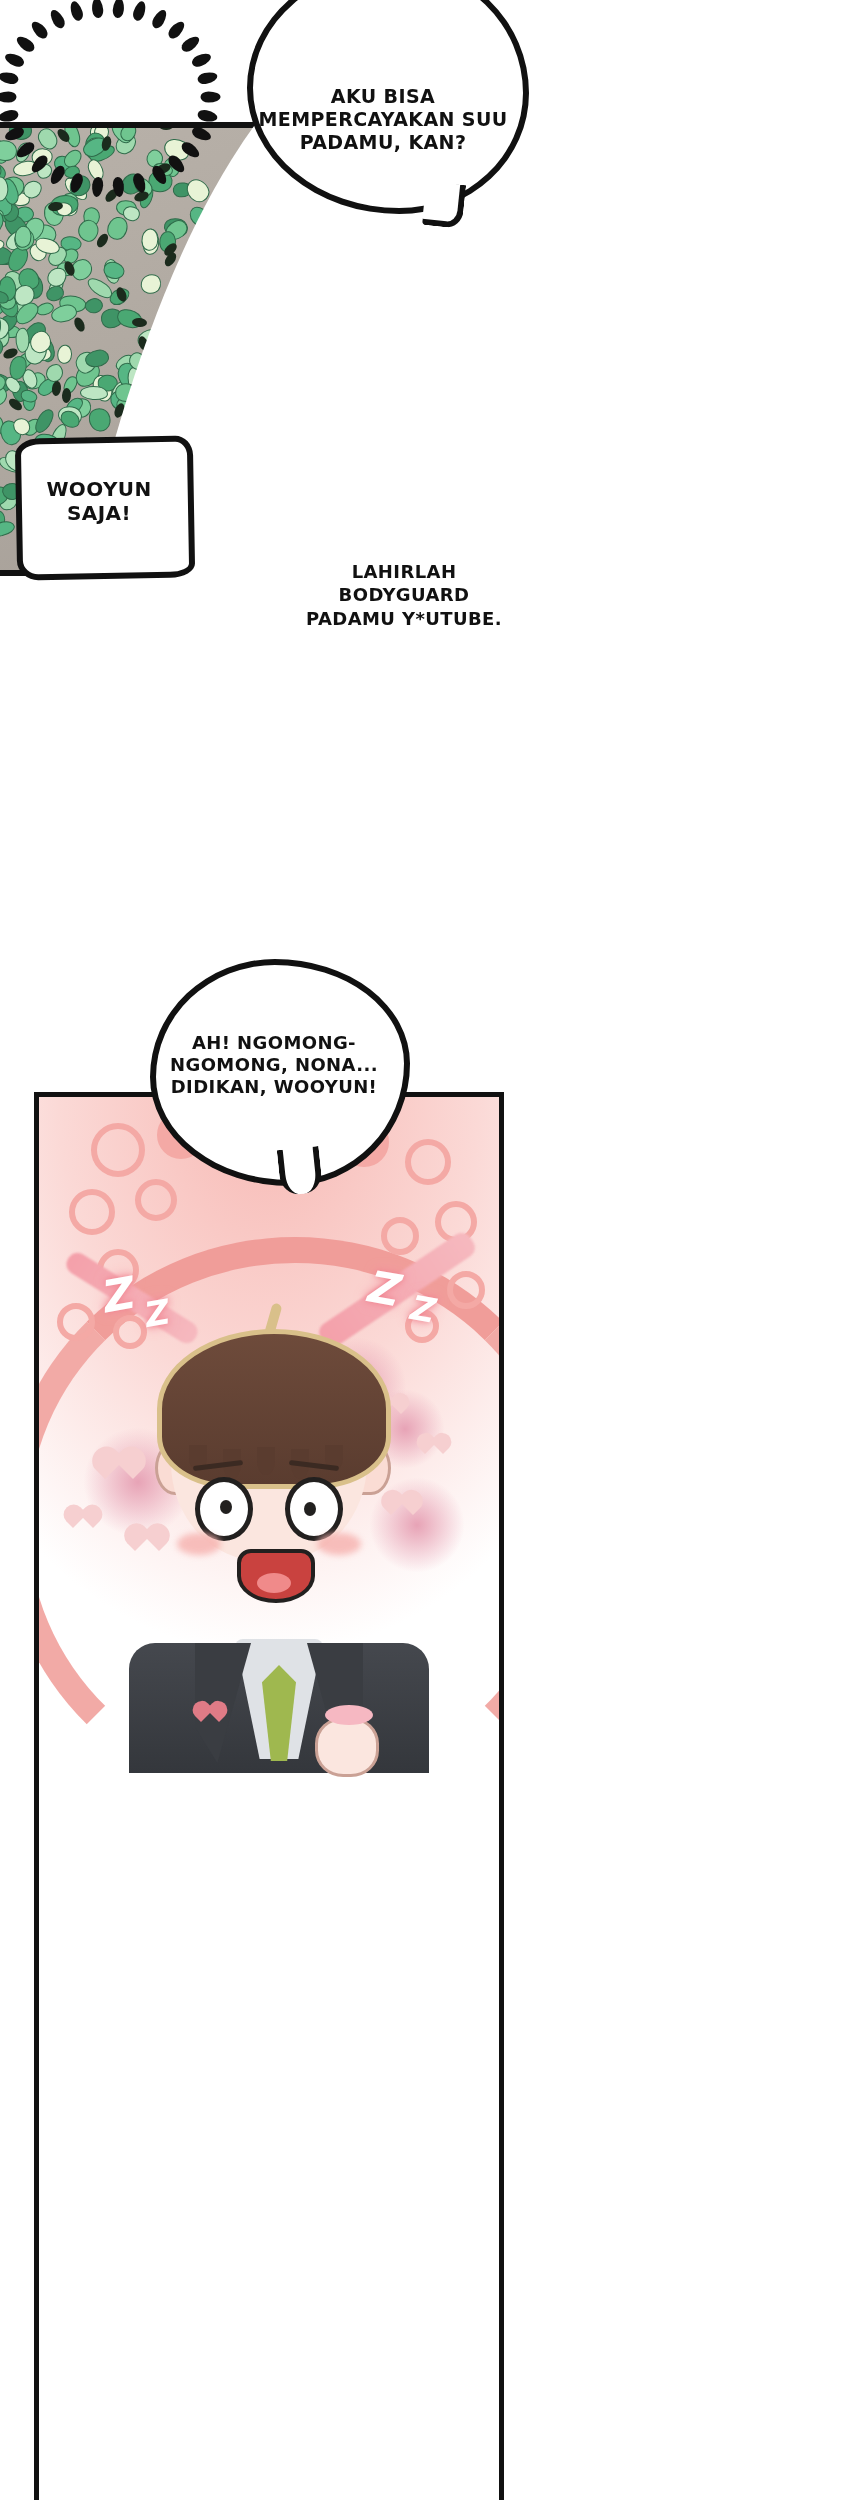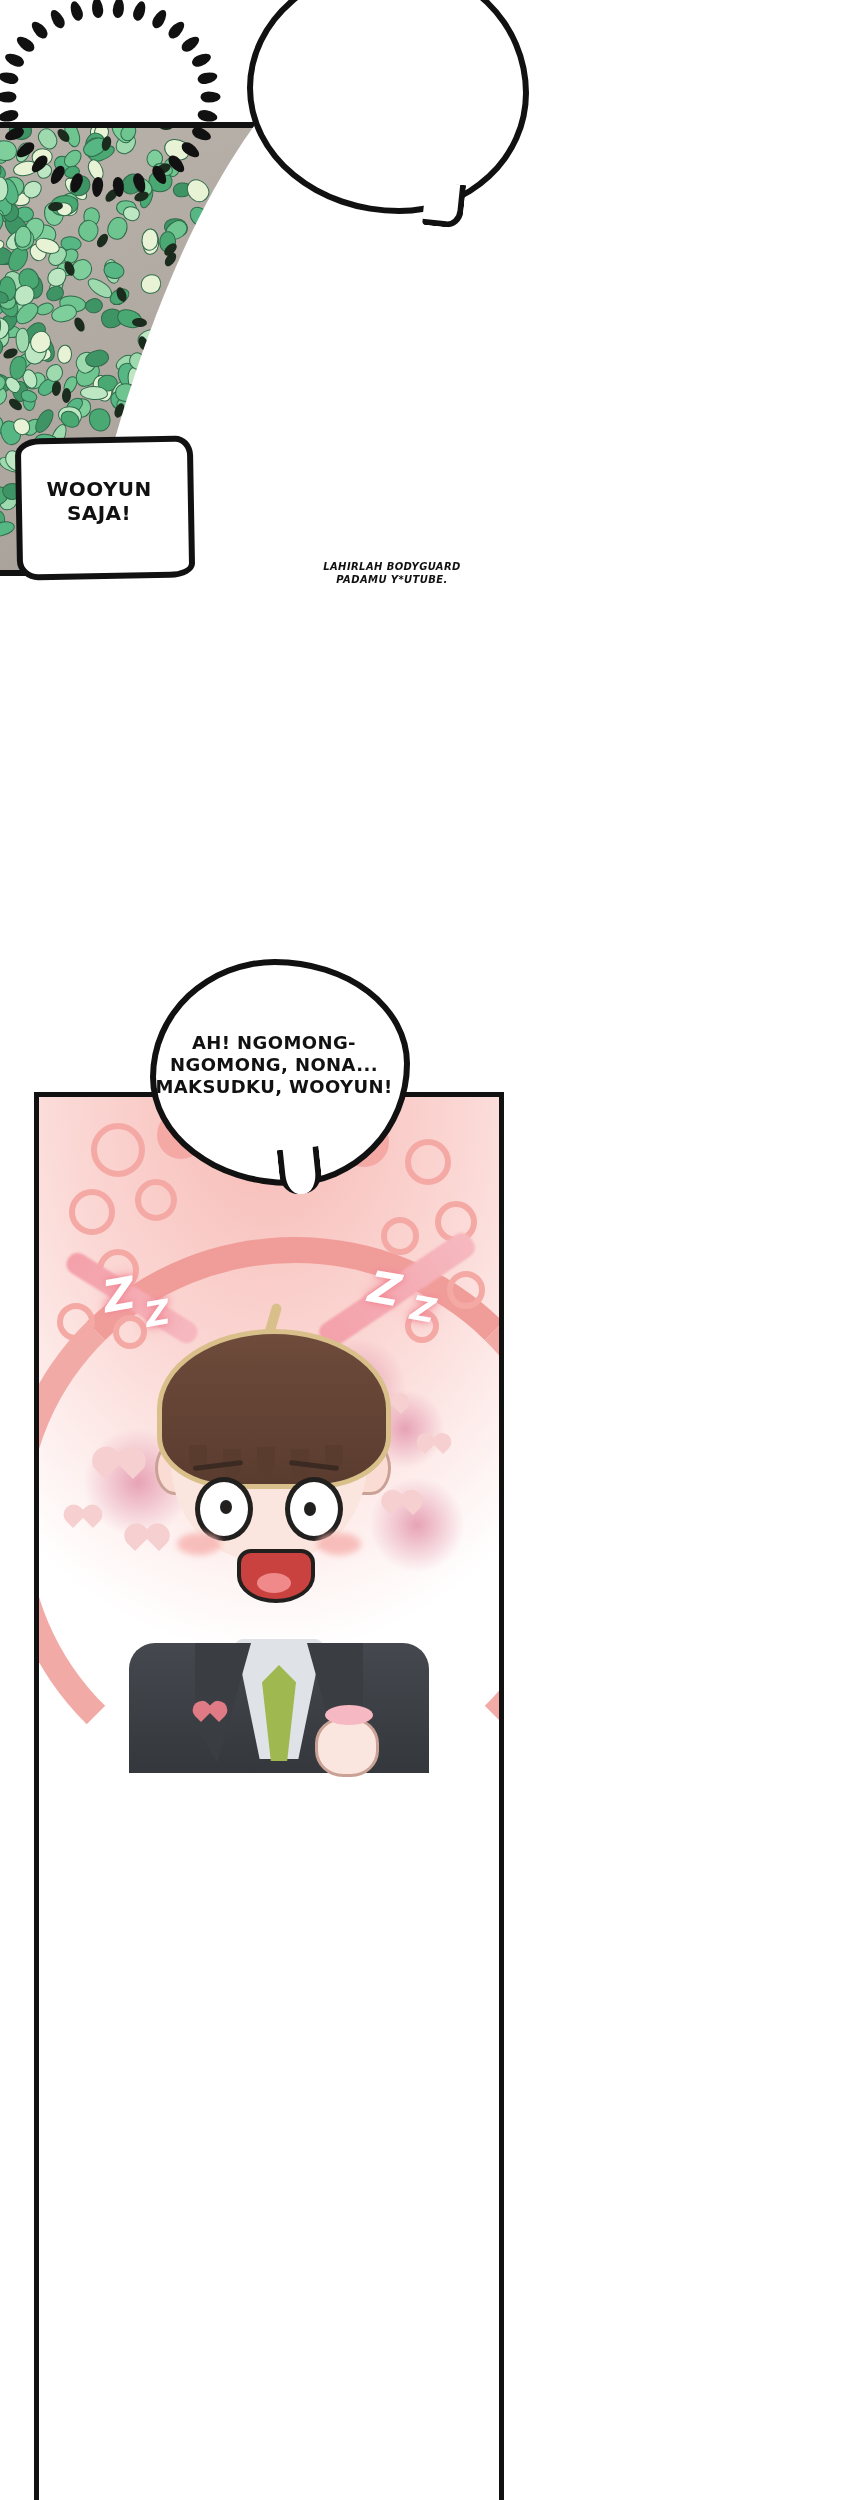--- a/index.html
+++ b/index.html
@@ -79,21 +79,21 @@
   
   #b2{left:16px;top:437px;width:166px;height:130px;
       border-radius:14% 10% 14% 12%/12% 14% 10% 14%;transform:rotate(-1deg);}
   #b2-text{left:16px;top:477px;width:166px;font-size:20px;}
 
   
   #b3{left:296px;top:462px;width:216px;height:194px;z-index:30;}
   #b3-core{position:absolute;inset:14px;background:#fff;border-radius:50%;}
   .spike{position:absolute;width:11px;height:20px;background:#111;
          border-radius:50% 50% 50% 50%/60% 60% 40% 40%;}
-  #b3-text{left:288px;top:560px;width:208px;font-size:10px;font-style:italic;
+  #b3-text{left:300px;top:560px;width:208px;font-size:18px;
            font-weight:700;line-height:1.3;}
 
   
   #b4{left:150px;top:959px;width:248px;height:215px;
       border-radius:48% 52% 46% 54%/52% 46% 54% 48%;}
   #b4-tail{position:absolute;left:279px;top:1148px;width:30px;height:46px;
            background:#fff;border-left:6px solid #111;border-right:6px solid #111;
            border-radius:0 0 45% 45%;transform:rotate(-6deg);z-index:41;}
   #b4-text{left:152px;top:1032px;width:244px;font-size:18px;}
 
@@ -559,20 +559,25 @@
       </div>
       <div class="emblem"></div>
       <div class="bumper"></div>
       <div class="plate-scratch" style="left:188px;top:182px;width:44px;transform:rotate(10deg);"></div>
       <div class="plate-scratch" style="left:196px;top:190px;width:36px;transform:rotate(10deg);"></div>
     </div>
   </div>
 
   <div class="bubble" id="b1"></div>
   <div id="b1-tail"></div>
+  <div class="bubble-text" id="b1-text">
+      <div>AKU BISA</div>
+      <div>MEMPERCAYAKAN SUU</div>
+      <div>PADAMU, KAN?</div>
+    </div>
 
   <div class="bubble" id="b2"></div>
   <div class="bubble-text" id="b2-text">
       <div>WOOYUN SAJA!</div>
     </div>
 
   <div id="b3">
     <div id="b3-core"></div>
   <div class="spike" style="left: 204.5px; top: 87px; transform: rotate(90deg);"></div>
       <div class="spike" style="left: 202.271px; top: 105.712px; transform: rotate(102deg);"></div>
@@ -608,21 +613,21 @@
   <div class="bubble-text" id="b3-text">
       <div>LAHIRLAH BODYGUARD</div>
       <div>PADAMU Y*UTUBE.</div>
     </div>
 
   <div class="bubble" id="b4"></div>
   <div id="b4-tail"></div>
   <div class="bubble-text" id="b4-text">
       <div>AH! NGOMONG-</div>
       <div>NGOMONG, NONA...</div>
-      <div>MAKSUDKU, WOOYUN!</div>
+      <div>DIDIKAN, WOOYUN!</div>
     </div>
 
   <div class="panel2">
     <div class="pink-wash"></div>
     <div class="arc"></div>
 
     <div class="bokeh" style="left:52px;top:26px;width:42px;height:42px;"></div>
     <div class="bokeh solid" style="left:118px;top:14px;width:36px;height:36px;"></div>
     <div class="bokeh" style="left:30px;top:92px;width:34px;height:34px;"></div>
     <div class="bokeh" style="left:96px;top:82px;width:30px;height:30px;"></div>

